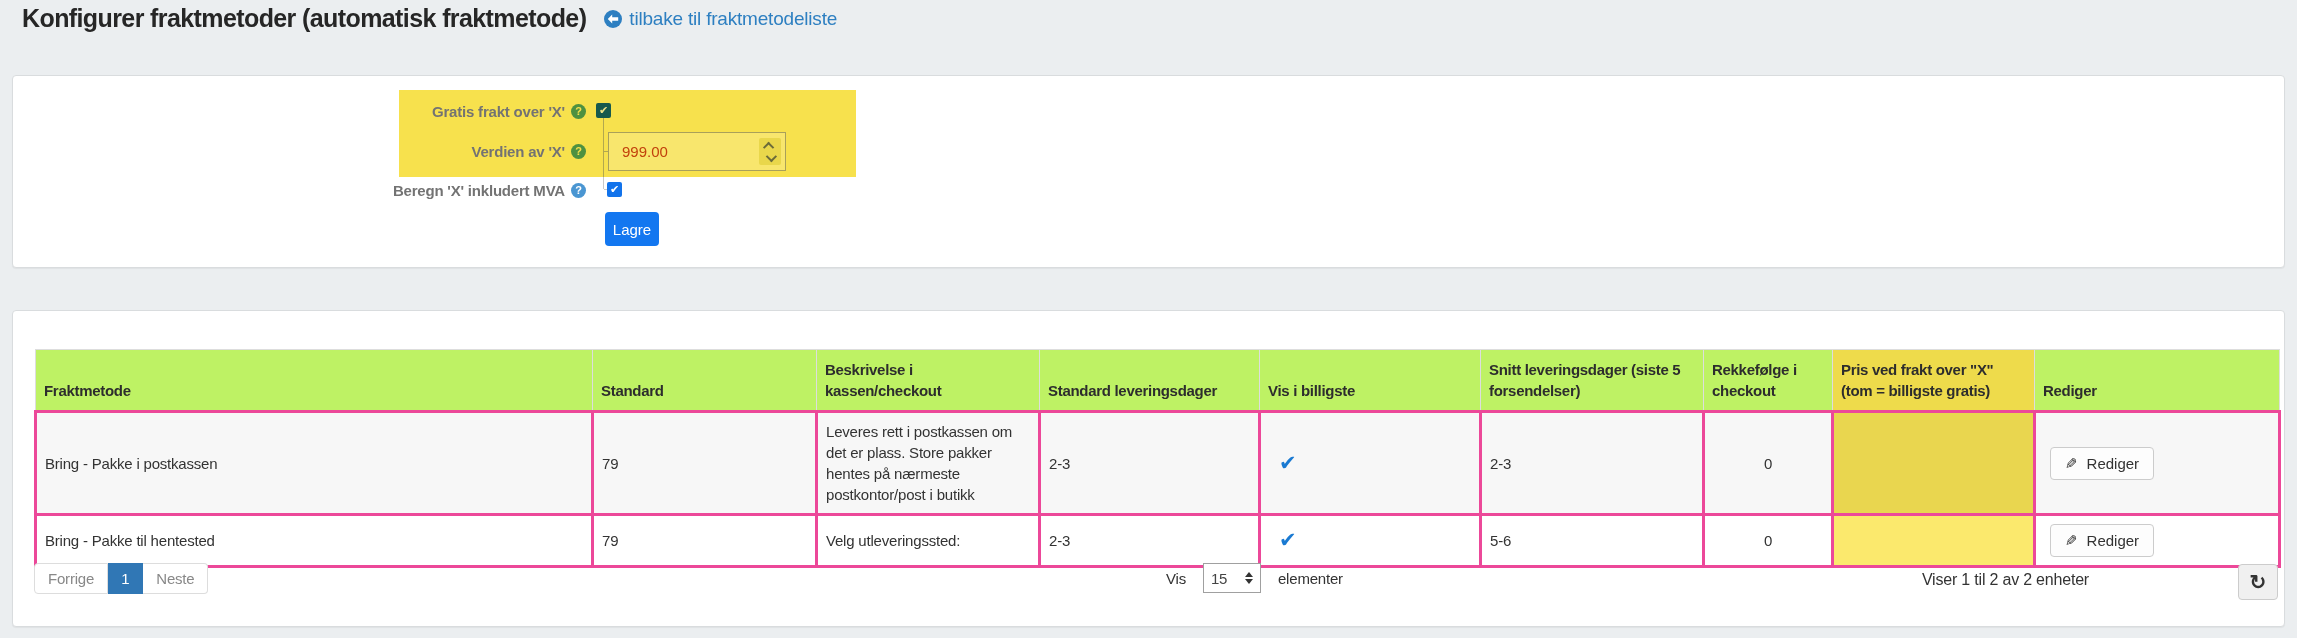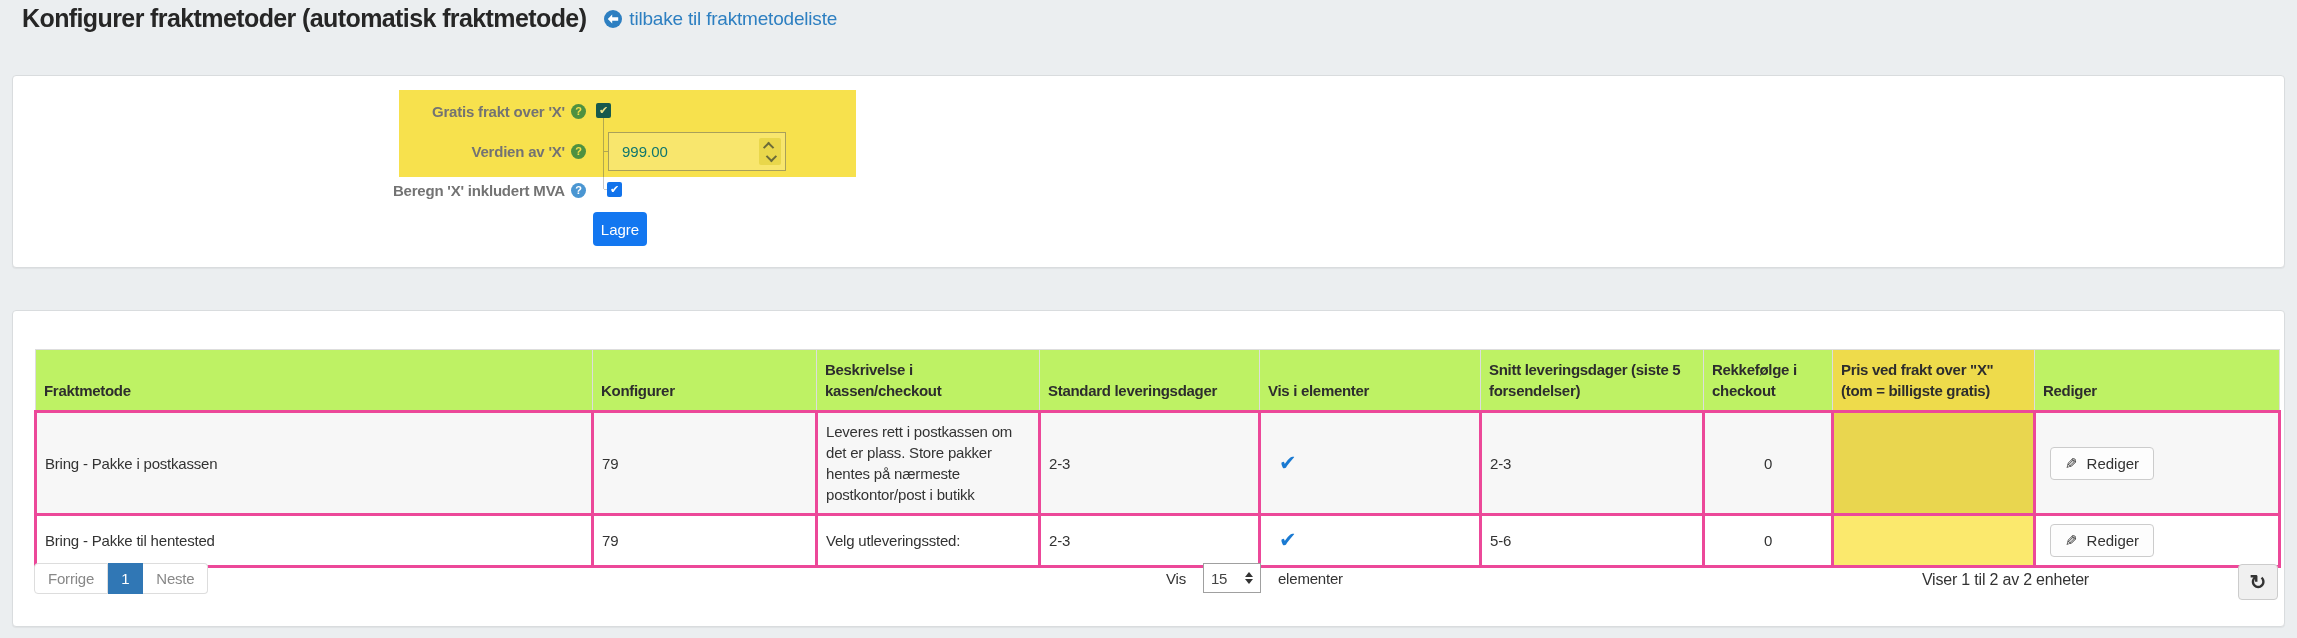--- a/index.html
+++ b/index.html
@@ -33,29 +33,29 @@
   .cb .tick{font-size:11px;line-height:1}
   .cb-green{left:583px;top:27px;background:#17594d;color:#efe387}
   .cb-blue{left:594px;top:106px;background:#1273eb;color:#fff}
   .connector{position:absolute;background:#b2a84e}
   .conn-v1{left:590px;top:42px;width:1px;height:59px}
   .conn-v2{left:590px;top:101px;width:1px;height:12px;background:#c9c9c9}
   .conn-stub{left:591px;top:75px;width:5px;height:1px}
   .conn-elbow{left:591px;top:113px;width:4px;height:1px;background:#c9c9c9}
   .num-input-wrap{position:absolute;left:595px;top:56px;width:178px;height:39px}
   .num-input{width:100%;height:100%;box-sizing:border-box;border:1px solid #a9a05a;
-             background:rgba(255,255,255,.18);padding:0 34px 0 13px;font-size:15px;color:#0f766e;
+             background:rgba(255,255,255,.18);padding:0 34px 0 13px;font-size:15px;color:#c2410c;
              font-family:inherit;outline:none;letter-spacing:0}
   .spinner{position:absolute;right:5px;top:6px;width:22px;height:27px;background:#e9d74b;
            border-radius:2px;display:flex;flex-direction:column;align-items:center;
            justify-content:center;gap:4px;cursor:pointer}
   .chev{width:6px;height:6px;border-left:2px solid #6b6b3a;border-top:2px solid #6b6b3a}
   .chev-up{transform:rotate(45deg) translateY(2px)}
   .chev-down{transform:rotate(225deg) translateY(2px)}
-  .save-btn{position:absolute;left:580px;top:136px;width:54px;height:34px;background:#1377f0;
+  .save-btn{position:absolute;left:592px;top:136px;width:54px;height:34px;background:#1377f0;
             color:#fff;border:none;border-radius:4px;font-size:15px;font-family:inherit;cursor:pointer}
   
   .data-table{position:absolute;left:21px;top:38px;width:2244px;border-collapse:collapse;
               table-layout:fixed}
   .data-table th{border:1px solid #ddd;background:#bef264;font-size:15px;font-weight:700;
                  text-align:left;vertical-align:bottom;padding:9px 8px;line-height:1.4;
                  letter-spacing:-0.3px;color:#2d2d2d}
   .data-table td{border:3px solid #ec4899;font-size:15px;padding:8px;vertical-align:middle;
                  line-height:1.4;color:#333}
   .data-table thead tr{height:59px}
@@ -155,24 +155,24 @@
       <col style="width:220px">
         <col style="width:221px">
         <col style="width:223px">
       <col style="width:129px">
         <col style="width:202px">
         <col style="width:245px">
     </colgroup>
     <thead>
       <tr>
         <th>Fraktmetode</th>
-        <th>Konfigurer</th>
+        <th>Standard</th>
         <th>Beskrivelse i kassen/checkout</th>
         <th>Standard leveringsdager</th>
-        <th>Vis i elementer</th>
+        <th>Vis i billigste</th>
         <th>Snitt leveringsdager (siste 5 forsendelser)</th>
         <th class="center">Rekkefølge i checkout</th>
         <th class="th-yellow">Pris ved frakt over "X" (tom = billigste gratis)</th>
         <th>Rediger</th>
       </tr>
     </thead>
     <tbody>
       <tr class="row-1">
         <td>Bring - Pakke i postkassen</td>
         <td>79</td>

